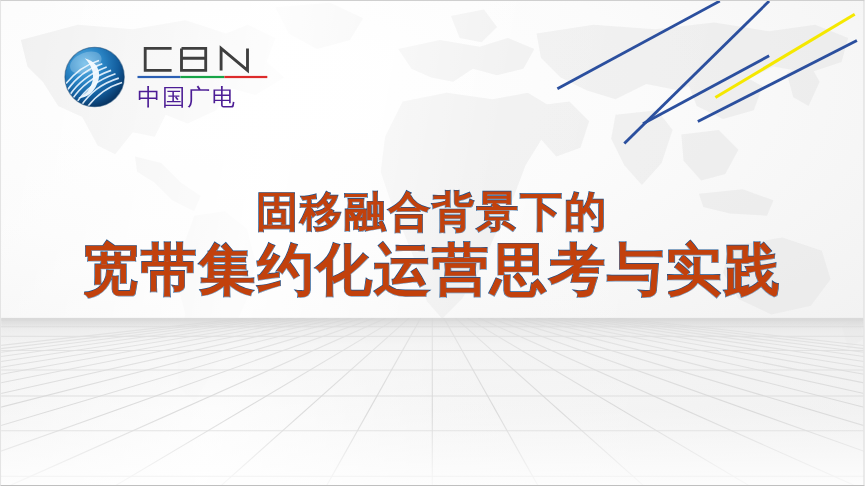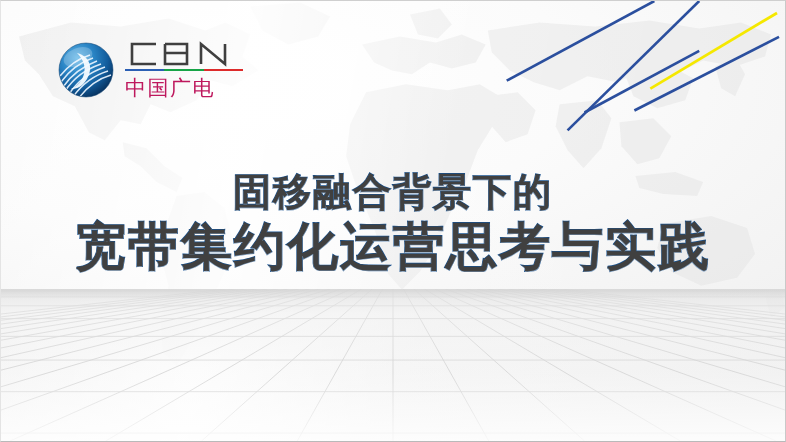--- a/index.html
+++ b/index.html
@@ -108,38 +108,38 @@
   #logo-tricolor i { display: block; height: 2px; flex: 1 1 33.333%; }
   #logo-tri-blue  { background: #2b5fb4; }
   #logo-tri-green { background: #17a447; }
   #logo-tri-red   { background: #dd2b2b; }
   #logo-cn {
     margin-top: 3px;
     font-family: "DejaVu Sans", "Liberation Sans", sans-serif;
     font-size: 21px;
     line-height: 24px;
     letter-spacing: 1.5px;
-    color: #be185d;
+    color: #4c1d95;
     white-space: nowrap;
     font-weight: 400;
   }
 
   
   #title-block {
     position: absolute;
     left: 0;
     right: 0;
     top: 168px;
     text-align: center;
     pointer-events: none;
   }
   .title-line {
     font-family: "DejaVu Sans", "Liberation Sans", sans-serif;
     font-weight: bold;
-    color: #404040;
+    color: #c2410c;
     letter-spacing: 2px;
     white-space: nowrap;
     -webkit-text-stroke: 1.2px #17518f;
     paint-order: stroke fill;
     text-shadow: 0 1px 0 rgba(255,255,255,.45);
   }
   #title-line-1 { font-size: 38px; line-height: 46px; }
   #title-line-2 { font-size: 51px; line-height: 48px; margin-top: 8px; }
 </style>
 </head>

